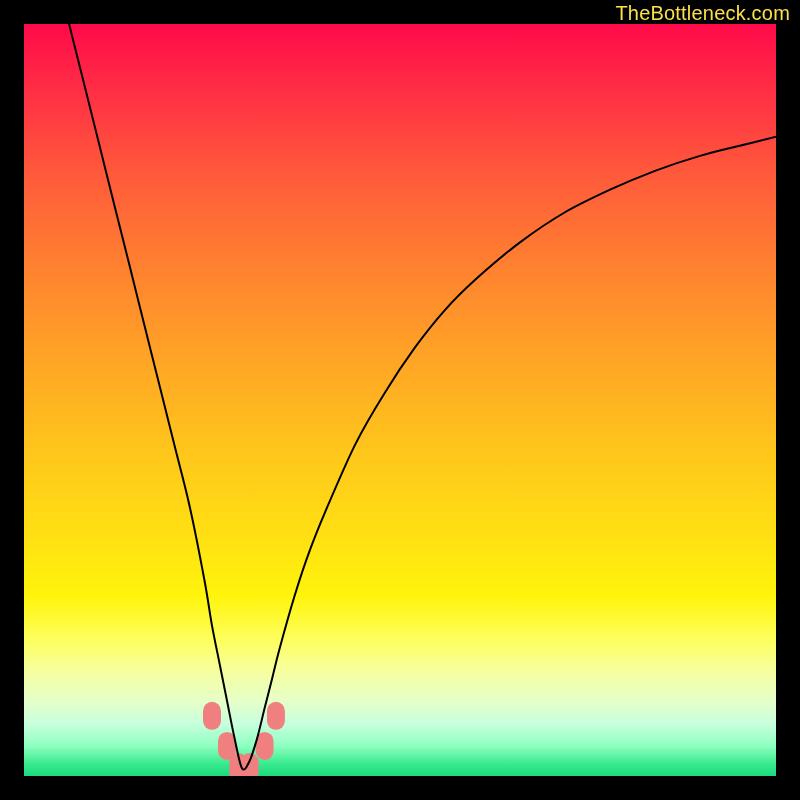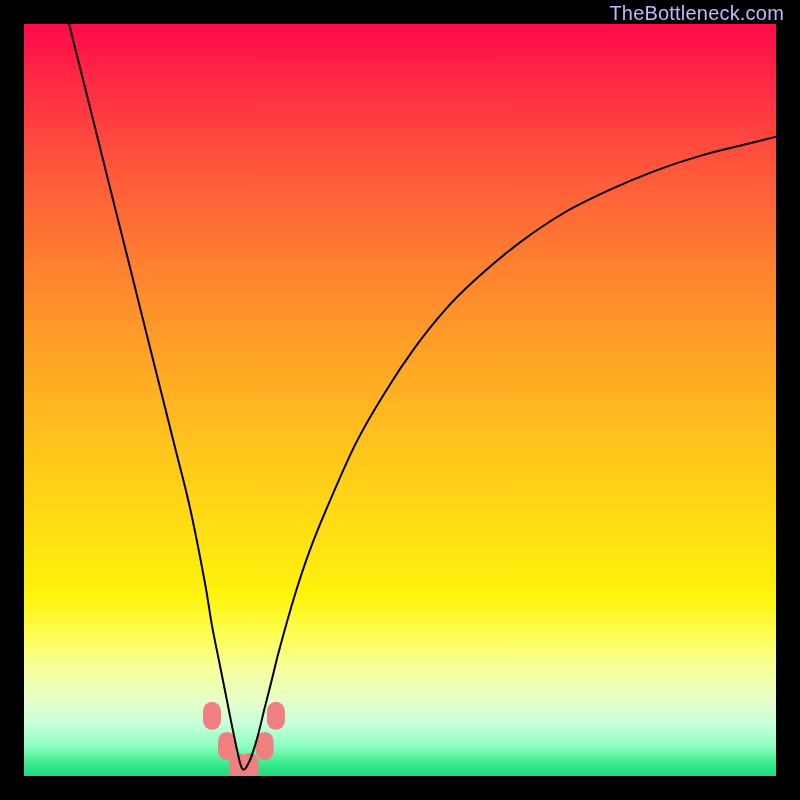--- a/index.html
+++ b/index.html
@@ -45,22 +45,22 @@
       #e6ffc8 90%,
       #c8ffdd 93%,
       #8effc0 96%,
       #34e98c 98.5%,
       #1fd97e 100%
     );
   }
   .watermark {
     position: absolute;
     top: 2px;
-    right: 16px;
-    color: #c4b5fd;
+    right: 10px;
+    color: #fde047;
     font-size: 20px;
     font-weight: 400;
     letter-spacing: 0.2px;
     user-select: none;
   }
   svg.curve-layer {
     position: absolute;
     inset: 0;
     width: 752px;
     height: 752px;

